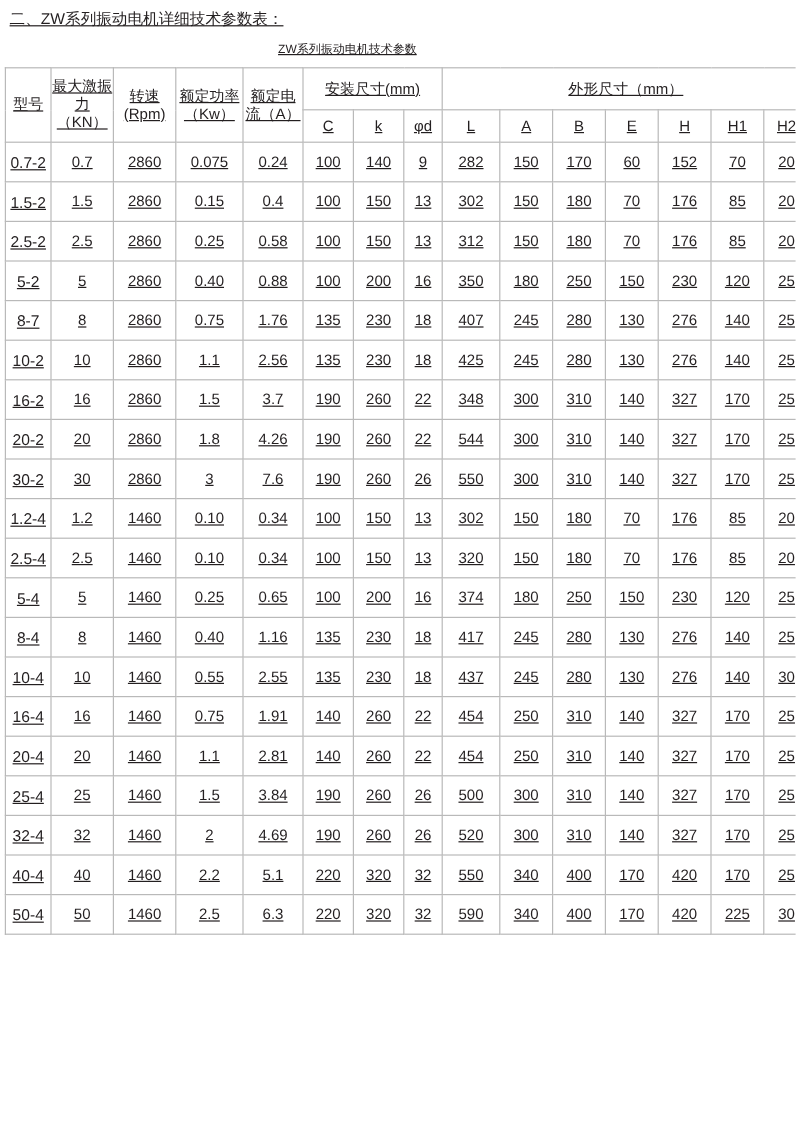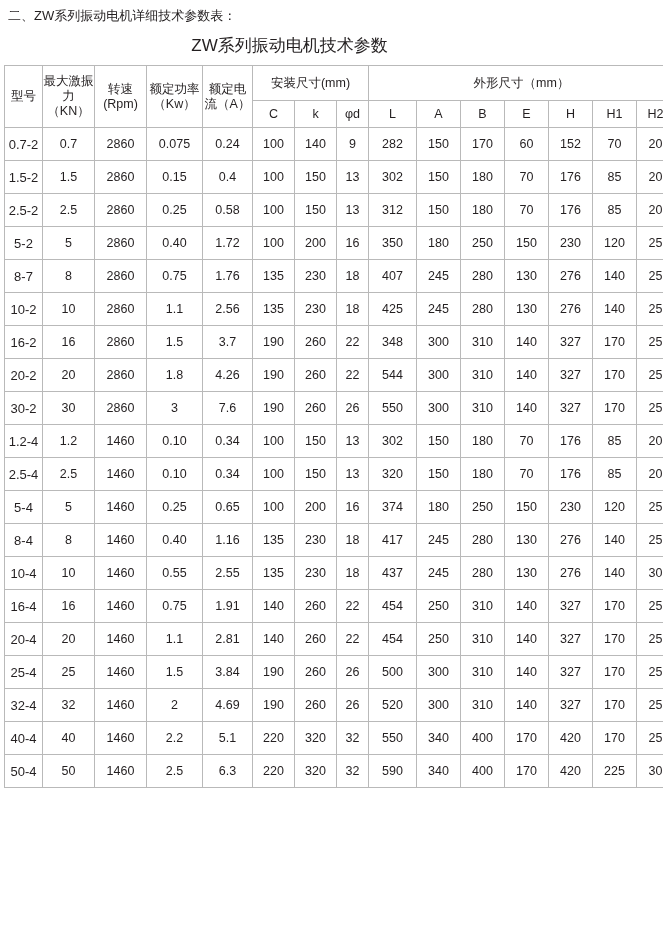--- a/index.html
+++ b/index.html
@@ -14,29 +14,30 @@
     color: #231f20;
     position: relative;
     overflow: hidden;
   }
   .page {
     width: 569px;
     height: 939px;
     position: relative;
     box-sizing: border-box;
     padding: 0;
+    text-decoration: underline;
   }
   .section-heading {
     font-size: 13px;
     line-height: 16px;
     padding: 8px 0 0 8px;
     white-space: nowrap;
   }
   .table-title {
-    font-size: 17px;
+    font-size: 10px;
     text-align: center;
     padding: 10px 0 8px 0;
     margin-left: 10px;
   }
   table.spec {
     border-collapse: collapse;
     width: 655px;
     margin-left: 4px;
     table-layout: fixed;
     font-size: 12.5px;
@@ -188,21 +189,21 @@
         <td>70</td>
         <td>176</td>
         <td>85</td>
         <td>20</td>
       </tr>
       <tr>
         <td class="model">5-2</td>
         <td>5</td>
         <td>2860</td>
         <td>0.40</td>
-        <td>1.72</td>
+        <td>0.88</td>
         <td>100</td>
         <td>200</td>
         <td>16</td>
         <td>350</td>
         <td>180</td>
         <td>250</td>
         <td>150</td>
         <td>230</td>
         <td>120</td>
         <td>25</td>

